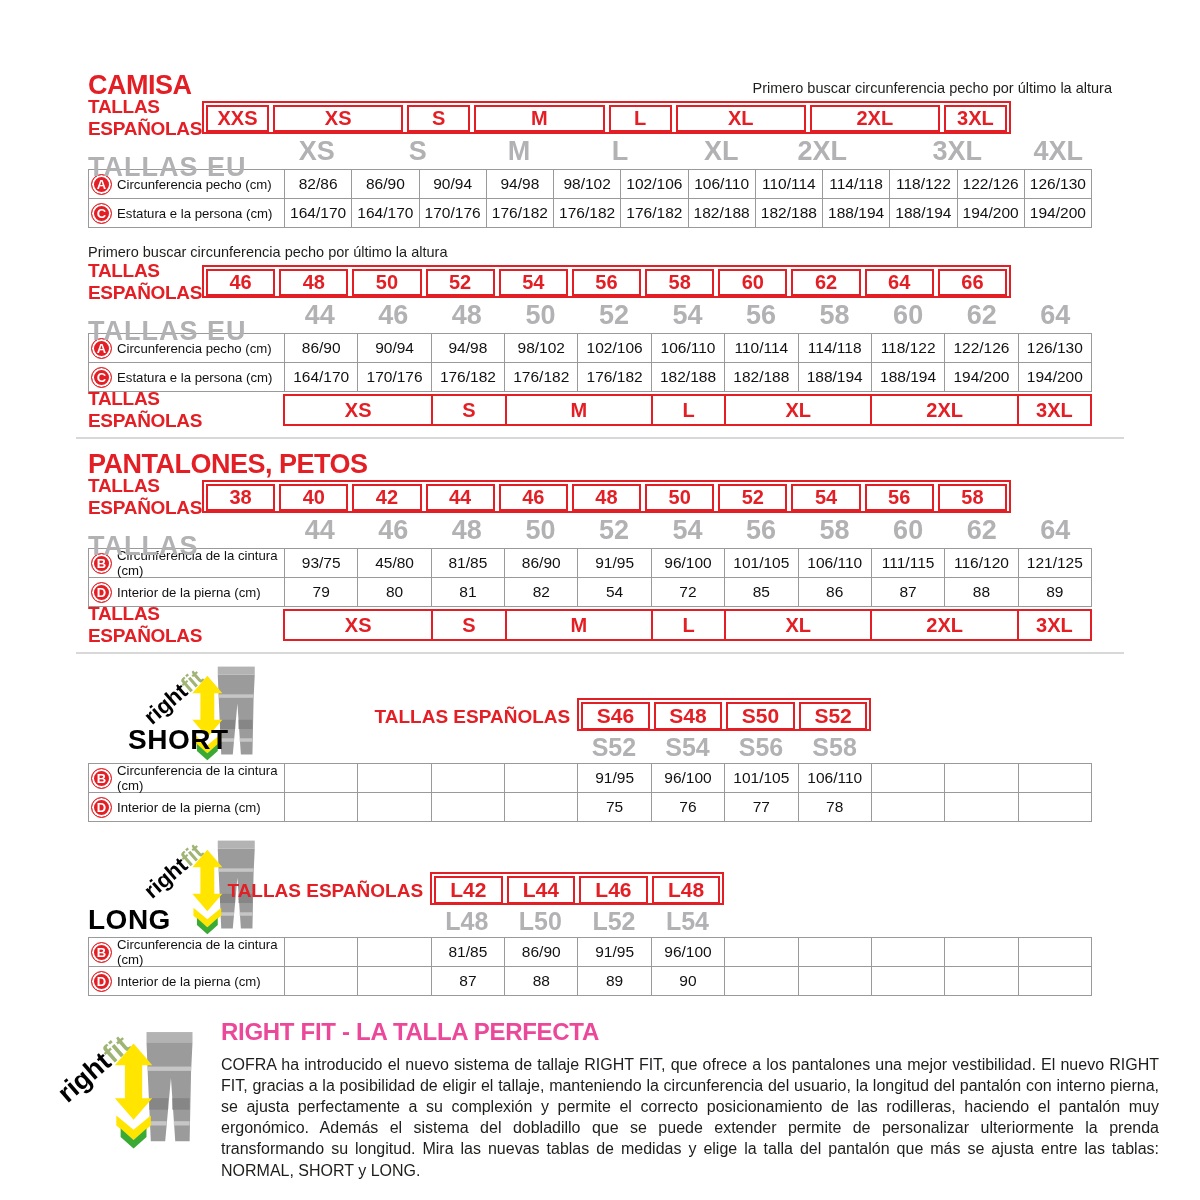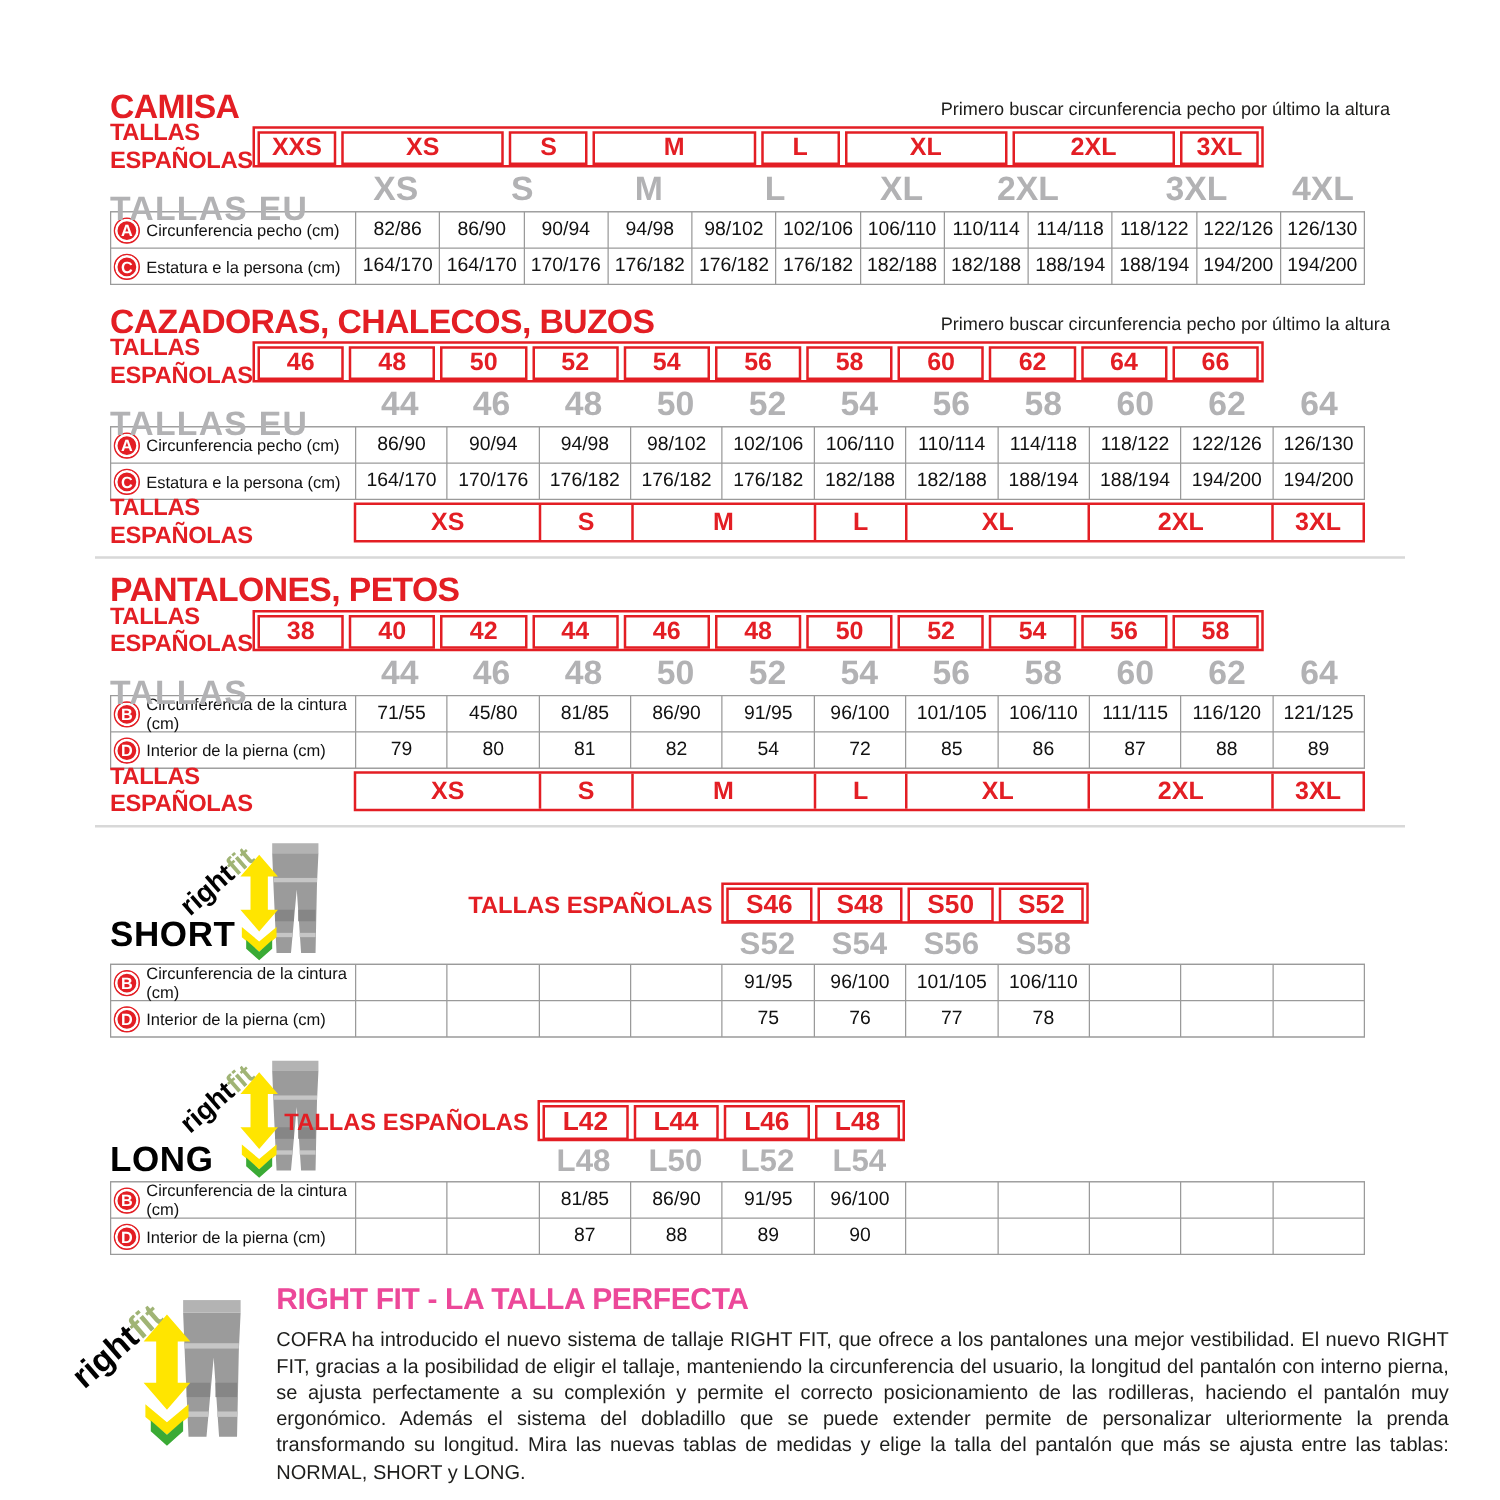--- a/index.html
+++ b/index.html
@@ -178,21 +178,20 @@
         <div class="cell">182/188</div>
         <div class="cell">188/194</div>
         <div class="cell">188/194</div>
         <div class="cell">194/200</div>
         <div class="cell">194/200</div>
       </div>
   </section>
 
   <section class="mt16">
     <div class="sec-head">
-      <div class="sec-title">CAZADORAS, CHALECOS, BUZOS</div>
       <div class="sec-note">Primero buscar circunferencia pecho por último la altura</div>
     </div>
     <div class="hrow">
       <div class="lbl-es">TALLAS ESPAÑOLAS</div>
       <div class="red-row" style="grid-template-columns: repeat(11, 1fr);">
           <div class="red-cell">46</div>
           <div class="red-cell">48</div>
           <div class="red-cell">50</div>
           <div class="red-cell">52</div>
           <div class="red-cell">54</div>
@@ -302,21 +301,21 @@
           <div class="gray-cell">60</div>
           <div class="gray-cell">62</div>
           <div class="gray-cell">64</div>
         </div>
     </div>
     <div class="data-block" style="grid-template-columns: 195px repeat(11, 1fr);">
         <div class="row-label">
           <div class="badge">B</div>
           <span>Circunferencia de la cintura (cm)</span>
         </div>
-        <div class="cell">71/55</div>
+        <div class="cell">93/75</div>
         <div class="cell">45/80</div>
         <div class="cell">81/85</div>
         <div class="cell">86/90</div>
         <div class="cell">91/95</div>
         <div class="cell">96/100</div>
         <div class="cell">101/105</div>
         <div class="cell">106/110</div>
         <div class="cell">111/115</div>
         <div class="cell">116/120</div>
         <div class="cell">121/125</div>
@@ -366,21 +365,21 @@
       <rect x="26" y="64" width="12" height="3" fill="#c6c6c6"></rect>
       <rect x="43" y="64" width="11" height="3" fill="#c6c6c6"></rect>
     </g>
     <g>
       <polygon points="15,10 28,25 21,25 21,48 28,48 15,63 2,48 9,48 9,25 2,25" fill="#ffe500"></polygon>
       <polygon points="3,60 15,70 27,60 27,67 15,77 3,67" fill="#ffe500"></polygon>
       <polygon points="6,69 15,77 24,69 24,75 15,83 6,75" fill="#3aaa35"></polygon>
     </g>
   </svg>
 </div>
-    <div class="mini-big-label" style="top:56px;">SHORT</div>
+    <div class="mini-big-label" style="top:56px;margin-left:40px;">SHORT</div>
     <div class="mini-red" style="top: 30px; left: 489.182px; width: 294.182px;">
       <div class="mini-lbl-es">TALLAS ESPAÑOLAS</div>
     <div class="red-cell">S46</div>
         <div class="red-cell">S48</div>
         <div class="red-cell">S50</div>
         <div class="red-cell">S52</div>
       </div>
     <div class="mini-gray" style="top: 63px; left: 489.182px; width: 294.182px;">
         <div class="gray-cell">S52</div>
         <div class="gray-cell">S54</div>

